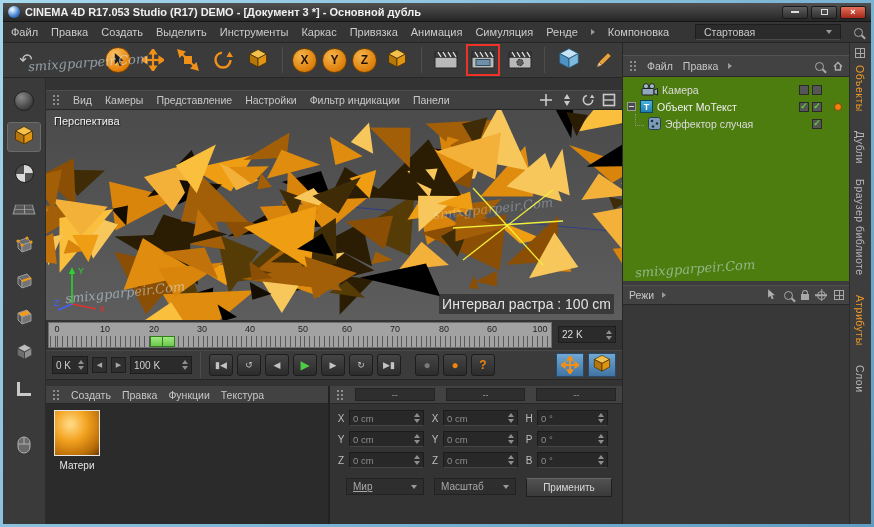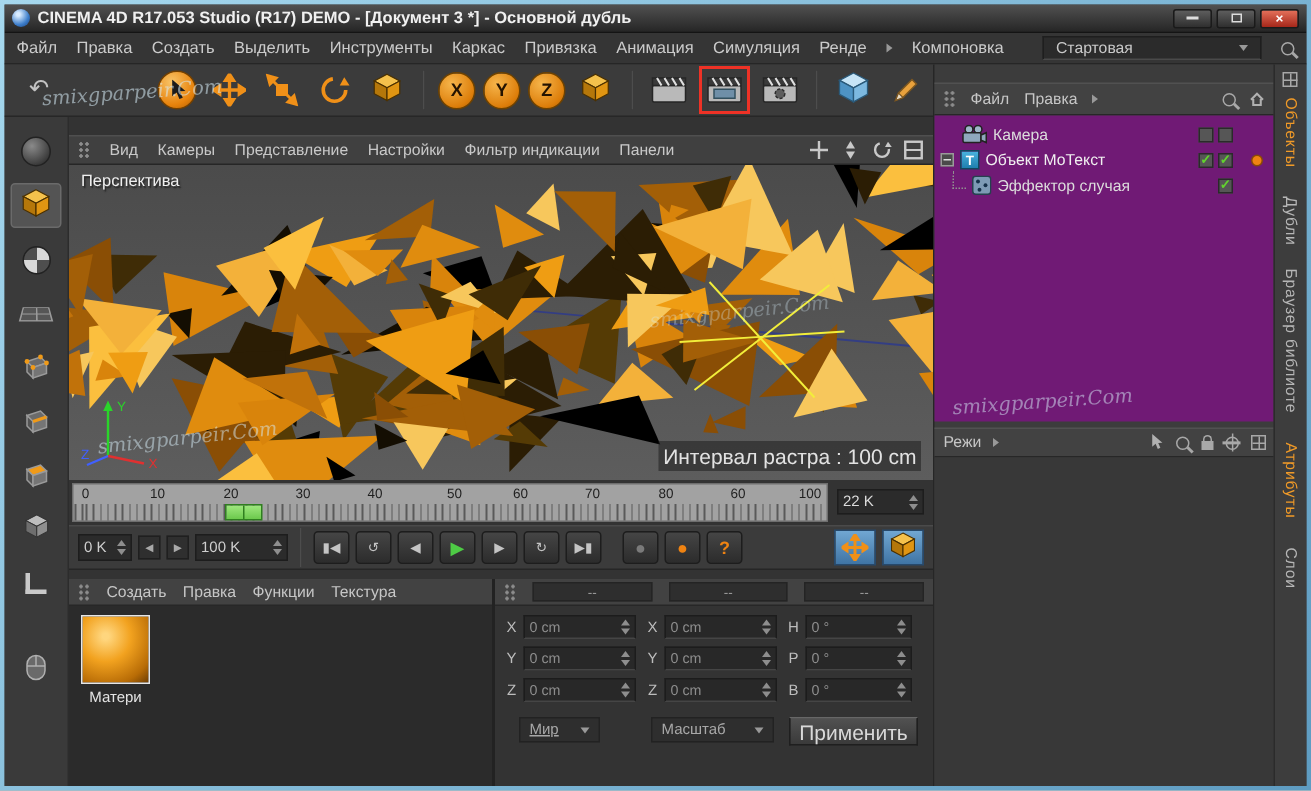--- a/index.html
+++ b/index.html
@@ -83,26 +83,26 @@
   .panel-head{height:18px;background:#424242;border-bottom:1px solid #272727;display:flex;align-items:center;gap:11px;padding:0 6px;}
   .panel-head .mi{color:#c6c6c6;font-size:10.5px;white-space:nowrap;}
   .mat-thumb{position:absolute;left:8px;top:24px;width:46px;height:46px;border:1px solid #e6e6e6;background:radial-gradient(circle at 35% 30%,#ffd67e 5%,#f2a21f 40%,#b86c06 78%,#6e3d02);}
   .mat-name{position:absolute;left:2px;top:74px;width:58px;text-align:center;color:#e4e4e4;font-size:10px;}
   .coord-panel{flex:1;height:138px;background:#333;position:relative;}
   .hdr-cell{flex:1;max-width:88px;height:13px;background:#2e2e2e;border:1px solid #242424;color:#9e9e9e;font-size:9px;display:flex;align-items:center;justify-content:center;}
   .c-label{width:10px;color:#bdbdbd;font-size:10px;text-align:center;flex:none;}
   .c-field{flex:1;height:16px;background:#282828;border:1px solid #1c1c1c;border-bottom-color:#454545;display:flex;align-items:center;padding:0 3px;color:#8d8d8d;font-size:9.5px;}
   .c-row{position:absolute;display:flex;align-items:center;gap:3px;}
   .dd{height:17px;background:#2e2e2e;border:1px solid #222;display:flex;align-items:center;padding:0 6px;color:#a8a8a8;font-size:10px;}
-  .apply-btn{height:19px;background:linear-gradient(#515151,#3a3a3a);border:1px solid #1f1f1f;border-top-color:#676767;display:flex;align-items:center;justify-content:center;color:#d8d8d8;font-size:14px;}
+  .apply-btn{height:19px;background:linear-gradient(#515151,#3a3a3a);border:1px solid #1f1f1f;border-top-color:#676767;display:flex;align-items:center;justify-content:center;color:#d8d8d8;font-size:10px;}
 
   
   .right-panel{left:619px;top:40px;width:227px;height:481px;background:#3c3c3c;border-left:1px solid #262626;}
   .om-head{position:absolute;left:0;top:12px;width:227px;height:22px;background:#424242;border-top:1px solid #515151;border-bottom:1px solid #272727;display:flex;align-items:center;gap:10px;padding:0 6px;}
-  .om-tree{position:absolute;left:0;top:34px;width:227px;height:204px;background:#701a75;}
+  .om-tree{position:absolute;left:0;top:34px;width:227px;height:204px;background:#4d7c0f;}
   .om-row{position:absolute;left:0;width:227px;height:17px;display:flex;align-items:center;gap:4px;}
   .om-label{color:#dcdcdc;font-size:10.5px;white-space:nowrap;}
   .expand-box{width:9px;height:9px;border:1px solid #9a9a9a;background:#4a4a4a;position:relative;flex:none;}
   .expand-box::after{content:'';position:absolute;left:1px;top:3px;width:5px;height:1px;background:#ddd;}
   .t-badge{width:13px;height:13px;background:linear-gradient(#49b2de,#1f7fae);border:1px solid #12465e;color:#fff;font-size:9px;font-weight:bold;display:flex;align-items:center;justify-content:center;flex:none;}
   .vis-sq{width:10px;height:10px;background:#565656;border:1px solid #2a2a2a;display:flex;align-items:center;justify-content:center;flex:none;}
   .check{color:#62d22f;font-size:9px;line-height:9px;font-weight:bold;}
   .odot{width:8px;height:8px;border-radius:50%;background:#ef8312;border:1px solid #8a4a06;flex:none;}
   .elbow{width:9px;height:12px;border-left:1px dotted #909090;border-bottom:1px dotted #909090;margin-left:8px;margin-top:-8px;flex:none;}
   .am-head{position:absolute;left:0;top:242px;width:227px;height:20px;background:#424242;border-top:1px solid #515151;border-bottom:1px solid #272727;display:flex;align-items:center;gap:8px;padding:0 6px;}
@@ -709,21 +709,21 @@
           <span class="c-label">B</span>
           <span class="c-field">
                 <span>0 °</span>
                 <span class="spin">
                   <span class="su"></span>
                   <span class="sd"></span>
                 </span>
               </span>
         </div>
 
-        <div class="dd" style="position:absolute;left:16px;top:92px;width:54px;text-decoration:underline;">
+        <div class="dd" style="position:absolute;left:16px;top:92px;width:78px;text-decoration:underline;">
           <span>Мир</span>
               <span class="tri-dn"></span>
         </div>
         <div class="dd" style="position:absolute;left:104px;top:92px;width:82px;">
           <span>Масштаб</span>
               <span class="tri-dn"></span>
         </div>
         <div class="apply-btn" style="position:absolute;left:196px;top:92px;width:86px;">Применить</div>
       </div>
     </div>

